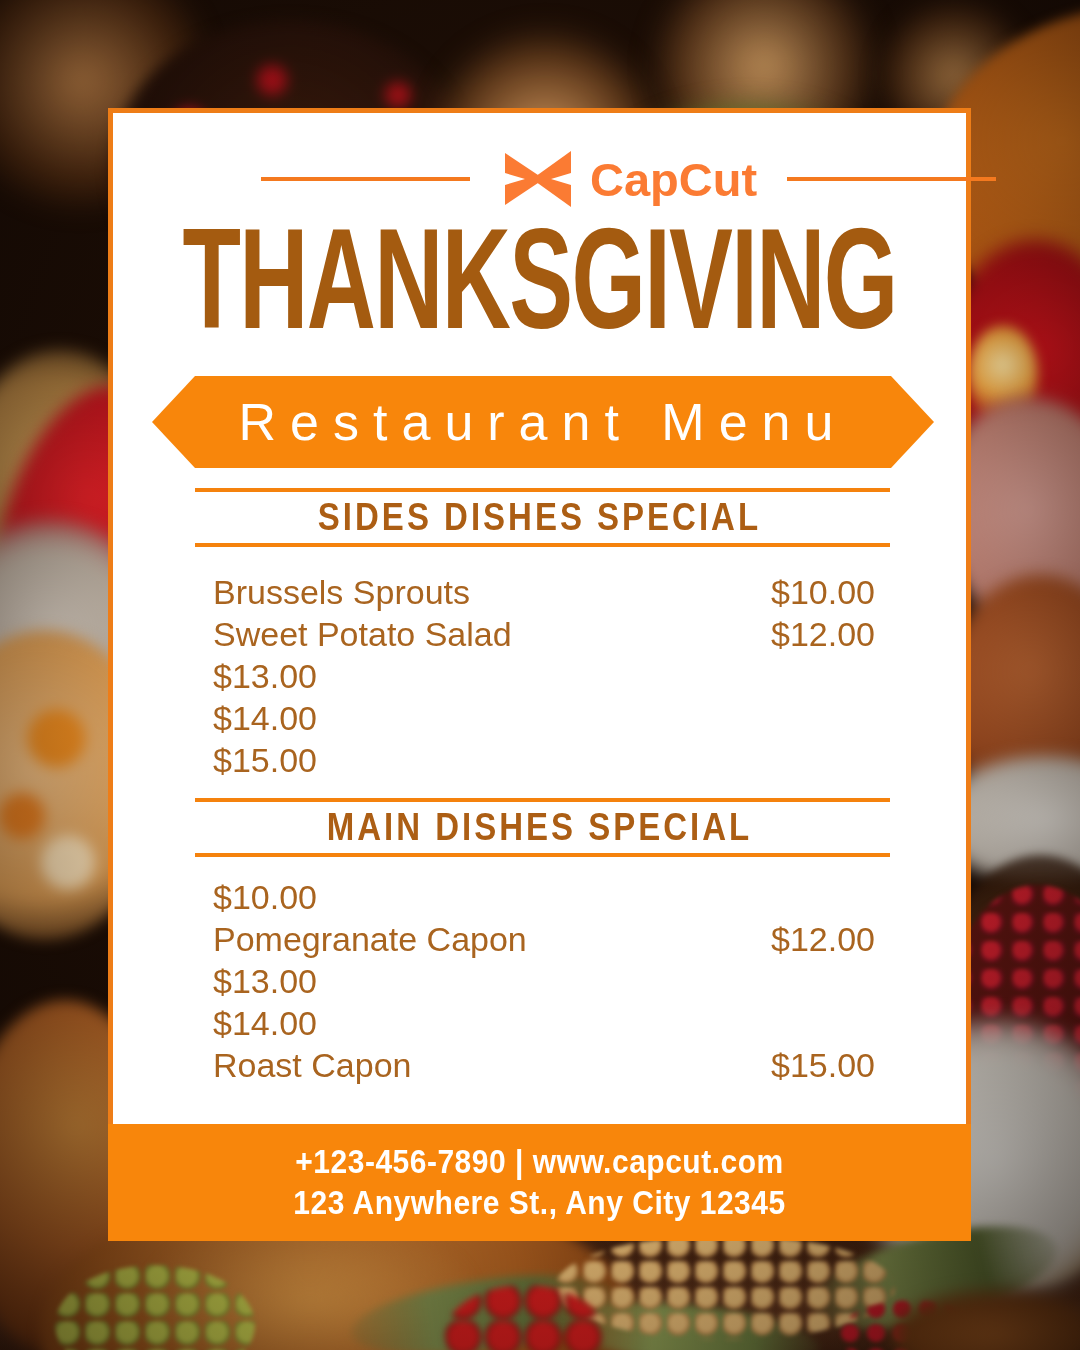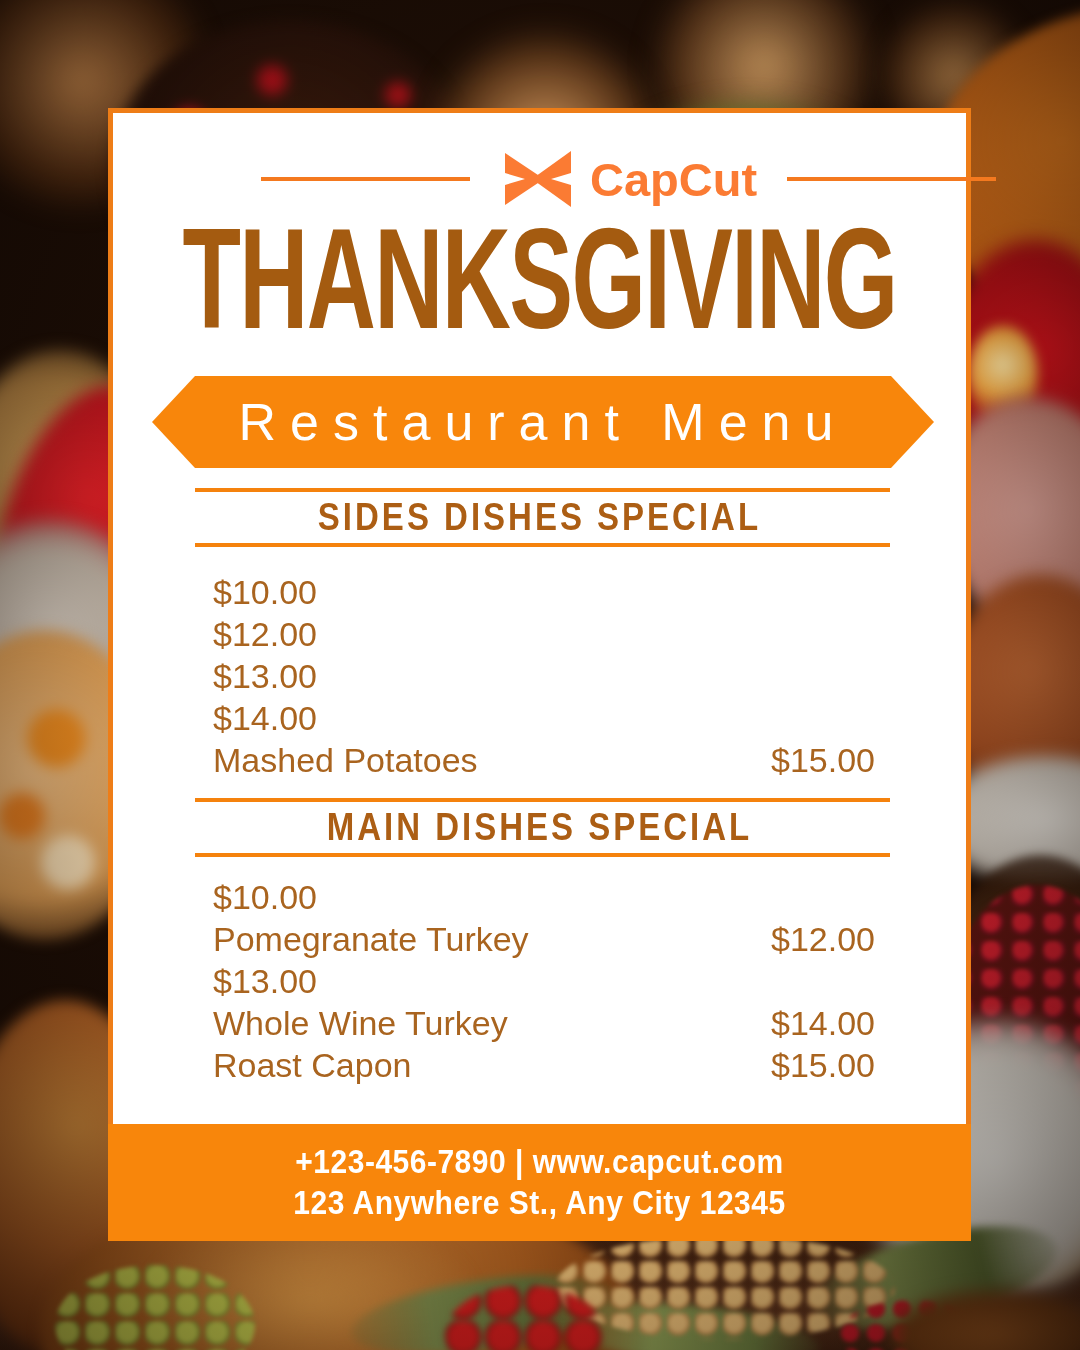--- a/index.html
+++ b/index.html
@@ -199,54 +199,54 @@
   <div class="banner">
     <span class="banner-text">Restaurant Menu</span>
   </div>
 
   <div class="rule r1a"></div>
   <div class="section-heading h1">SIDES DISHES SPECIAL</div>
   <div class="rule r1b"></div>
 
   <div class="menu-list m1">
     <div class="menu-row">
+      <span class="item-name">Brussels Sprouts</span>
       <span class="item-price">$10.00</span>
     </div>
     <div class="menu-row">
+      <span class="item-name">Sweet Potato Salad</span>
       <span class="item-price">$12.00</span>
     </div>
     <div class="menu-row">
       <span class="item-price">$13.00</span>
     </div>
     <div class="menu-row">
       <span class="item-price">$14.00</span>
     </div>
     <div class="menu-row">
-      <span class="item-name">Mashed Potatoes</span>
       <span class="item-price">$15.00</span>
     </div>
   </div>
 
   <div class="rule r2a"></div>
   <div class="section-heading h2">MAIN DISHES SPECIAL</div>
   <div class="rule r2b"></div>
 
   <div class="menu-list m2">
     <div class="menu-row">
       <span class="item-price">$10.00</span>
     </div>
     <div class="menu-row">
-      <span class="item-name">Pomegranate Turkey</span>
+      <span class="item-name">Pomegranate Capon</span>
       <span class="item-price">$12.00</span>
     </div>
     <div class="menu-row">
       <span class="item-price">$13.00</span>
     </div>
     <div class="menu-row">
-      <span class="item-name">Whole Wine Turkey</span>
       <span class="item-price">$14.00</span>
     </div>
     <div class="menu-row">
       <span class="item-name">Roast Capon</span>
       <span class="item-price">$15.00</span>
     </div>
   </div>
 
   <div class="footer">
     <div class="footer-line">+123-456-7890 | www.capcut.com</div>

